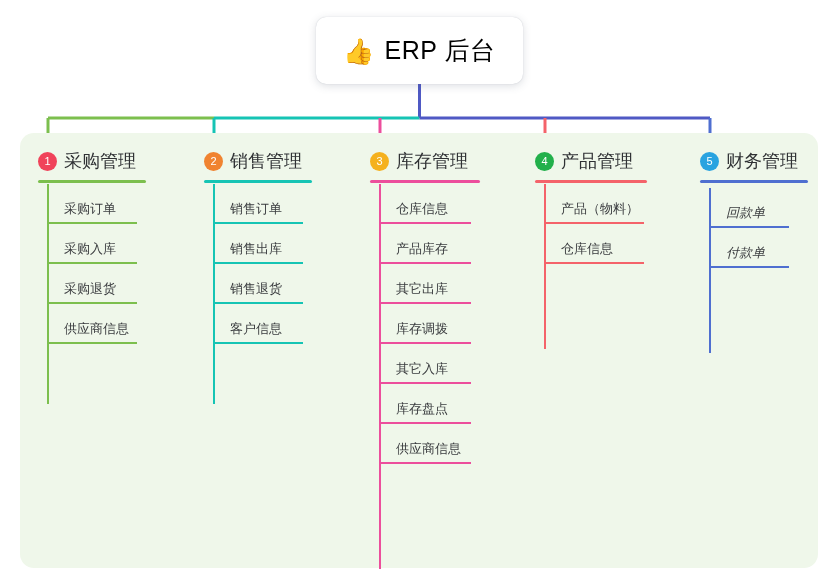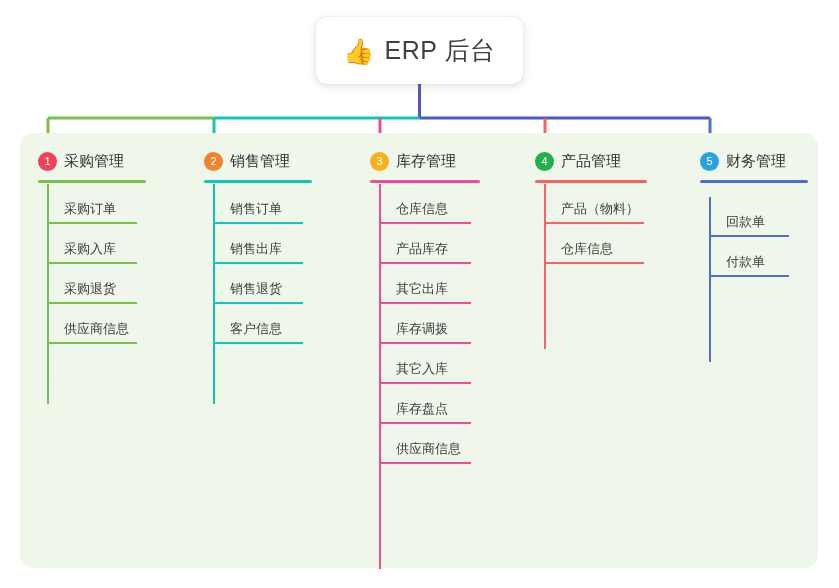--- a/index.html
+++ b/index.html
@@ -40,21 +40,21 @@
   }
   #title-card .thumb {
     font-size: 25px;
     line-height: 1;
     display: inline-block;
     position: relative;
     top: 1px;
   }
   #title-card .title-text {
     font-size: 25px;
-    color: #404040;
+    color: #000000;
     letter-spacing: 0.5px;
     white-space: nowrap;
     text-align: center;
   }
 
   
   #connectors {
     position: absolute;
     left: 0;
     top: 0;
@@ -94,21 +94,21 @@
     border-radius: 50%;
     color: #ffffff;
     font-size: 11px;
     line-height: 19px;
     text-align: center;
     display: inline-block;
     flex: 0 0 auto;
     font-family: "Liberation Sans", sans-serif;
   }
   .col-title {
-    font-size: 15px;
+    font-size: 18px;
     color: #2f3134;
   }
   .head-rule {
     position: absolute;
     left: 0;
     height: 3px;
     border-radius: 2px;
   }
 
   .items {
@@ -273,21 +273,21 @@
             <div class="item-rule" style="width: 100px; background: rgb(244, 99, 106);"></div>
           </div>
         </div>
       </div>
       <div class="column" style="left: 700px; top: 142px;">
         <div class="col-head">
           <span class="badge" style="background: rgb(41, 163, 224);">5</span>
           <span class="col-title">财务管理</span>
         </div>
         <div class="head-rule" style="top: 38px; width: 108px; background: rgb(79, 111, 208);"></div>
-        <div class="items" style="margin-top: 17px;">
+        <div class="items" style="margin-top: 8px; font-style: italic;">
           <div class="spine" style="background: rgb(79, 111, 208); height: 165px;"></div>
           <div class="item">
             <span class="item-label">回款单</span>
             <div class="item-rule" style="width: 80px; background: rgb(79, 111, 208);"></div>
           </div>
           <div class="item">
             <span class="item-label">付款单</span>
             <div class="item-rule" style="width: 80px; background: rgb(79, 111, 208);"></div>
           </div>
         </div>

